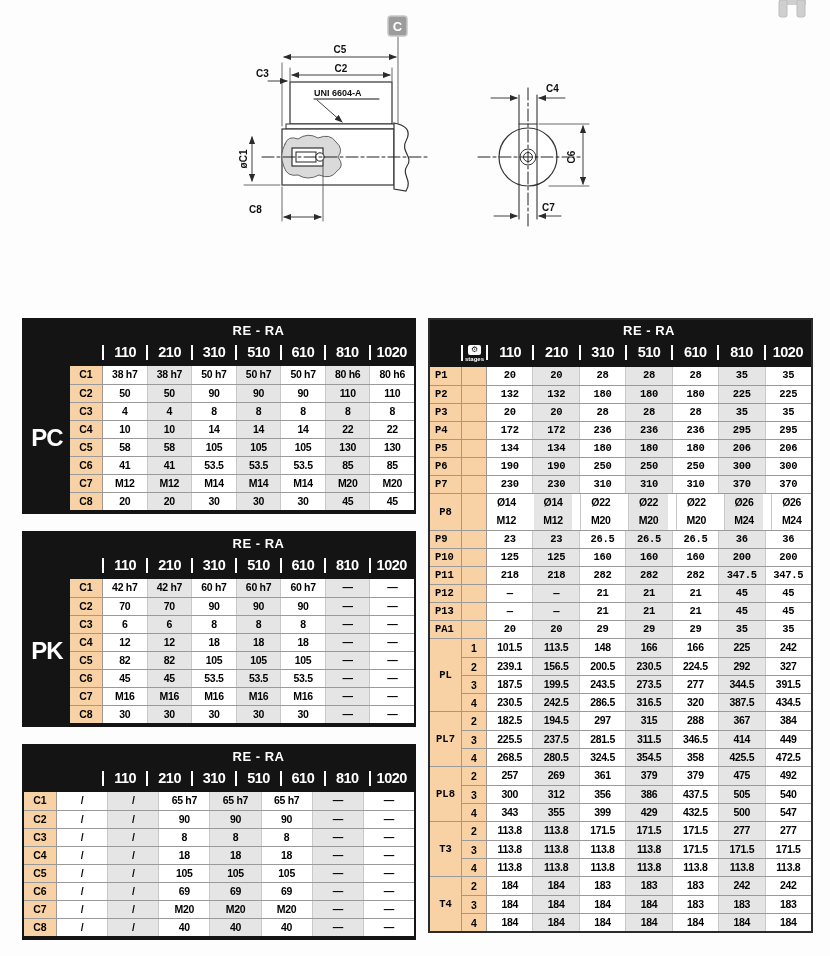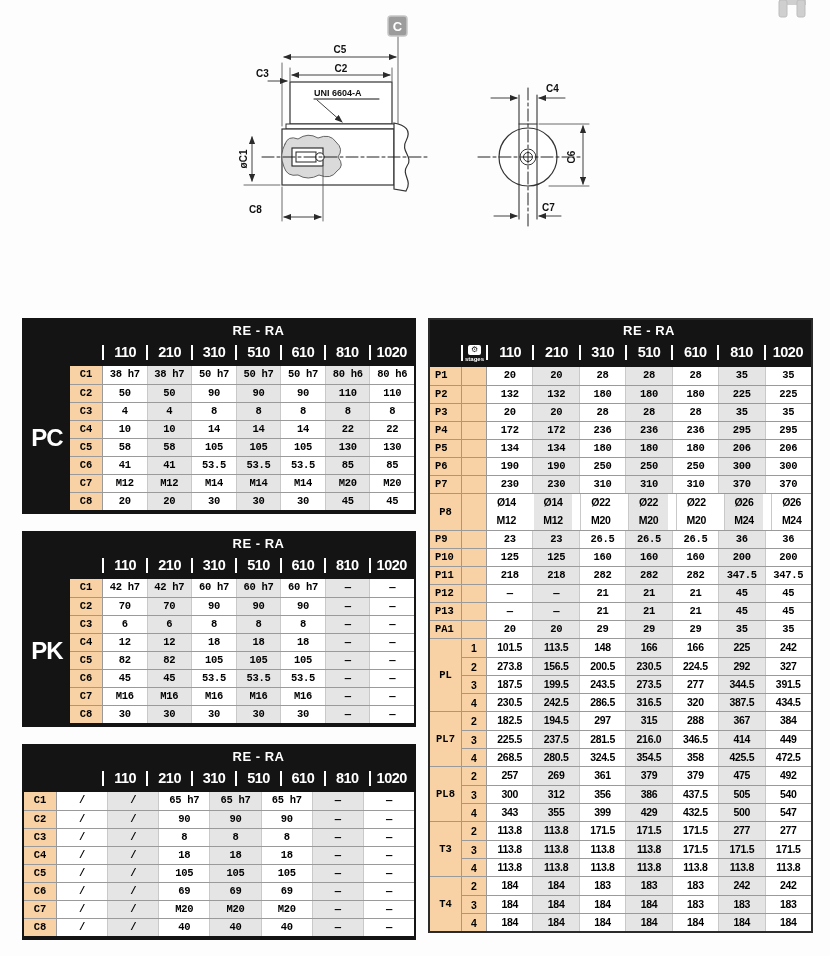--- a/index.html
+++ b/index.html
@@ -15,21 +15,21 @@
           border:2px solid var(--hbg);box-sizing:border-box;padding-bottom:2px;}
   .lt-title{height:20px;line-height:21px;color:#fff;font-weight:700;font-size:13px;
             text-align:center;padding-left:79px;letter-spacing:.5px;}
   .lt-cols{display:flex;margin-left:79px;height:26px;}
   .hcol{flex:1;position:relative;color:#fff;font-weight:700;font-size:14.5px;
         text-align:center;line-height:25px;letter-spacing:-.5px;}
   .hcol::before{content:"";position:absolute;left:-1px;top:5px;width:2px;height:15px;background:#fff;}
   .lt-main{display:flex;background:#fff;}
   .lt-key{width:46px;background:var(--hbg);color:#fff;font-weight:700;font-size:24px;
           display:flex;align-items:center;justify-content:center;letter-spacing:-1px;}
-  .lt-rows{flex:1;font-family:Liberation Mono, monospace;}
+  .lt-rows{flex:1;}
   .lrow{display:flex;height:18px;border-top:1px solid var(--grid);box-sizing:border-box;}
   .lrow:first-child{border-top:none;height:18px;}
   .lbl{width:33px;background:var(--peach);font-weight:700;font-size:10.5px;text-align:center;
        line-height:17px;border-right:1px solid var(--grid);box-sizing:border-box;}
   .lval{flex:1;font-weight:700;font-size:10.5px;text-align:center;line-height:17px;
         border-left:1px solid #c9c9c9;letter-spacing:-.3px;}
   .lrow .lval:nth-child(2){border-left:none;}
   .sh{background:var(--shade);}
 
   
@@ -648,21 +648,21 @@
               <div class="rval">101.5</div>
               <div class="rval sh">113.5</div>
               <div class="rval">148</div>
               <div class="rval sh">166</div>
               <div class="rval">166</div>
               <div class="rval sh">225</div>
               <div class="rval">242</div>
             </div>
             <div class="srow">
               <div class="stc">2</div>
-              <div class="rval">273.8</div>
+              <div class="rval">239.1</div>
               <div class="rval sh">156.5</div>
               <div class="rval">200.5</div>
               <div class="rval sh">230.5</div>
               <div class="rval">224.5</div>
               <div class="rval sh">292</div>
               <div class="rval">327</div>
             </div>
             <div class="srow">
               <div class="stc">3</div>
               <div class="rval">187.5</div>
@@ -696,21 +696,21 @@
               <div class="rval sh">315</div>
               <div class="rval">288</div>
               <div class="rval sh">367</div>
               <div class="rval">384</div>
             </div>
             <div class="srow">
               <div class="stc">3</div>
               <div class="rval">225.5</div>
               <div class="rval sh">237.5</div>
               <div class="rval">281.5</div>
-              <div class="rval sh">216.0</div>
+              <div class="rval sh">311.5</div>
               <div class="rval">346.5</div>
               <div class="rval sh">414</div>
               <div class="rval">449</div>
             </div>
             <div class="srow">
               <div class="stc">4</div>
               <div class="rval">268.5</div>
               <div class="rval sh">280.5</div>
               <div class="rval">324.5</div>
               <div class="rval sh">354.5</div>

